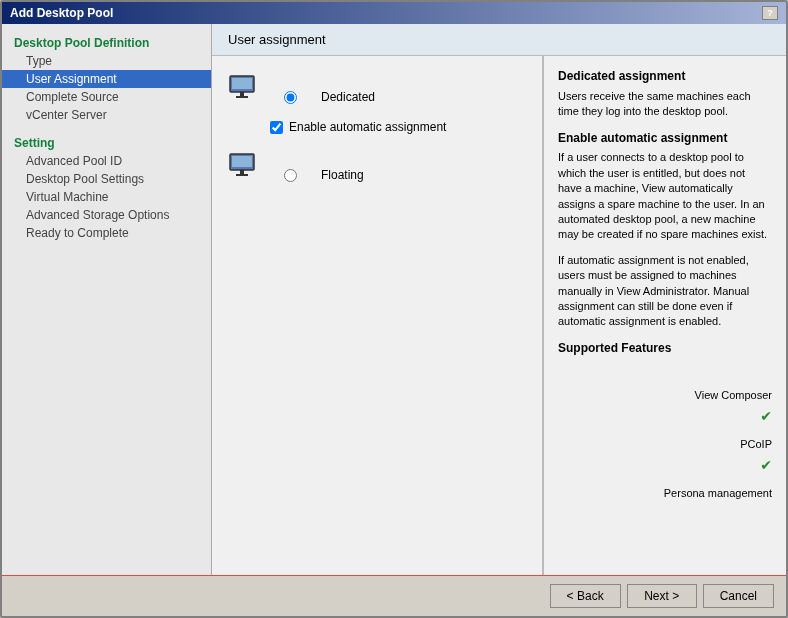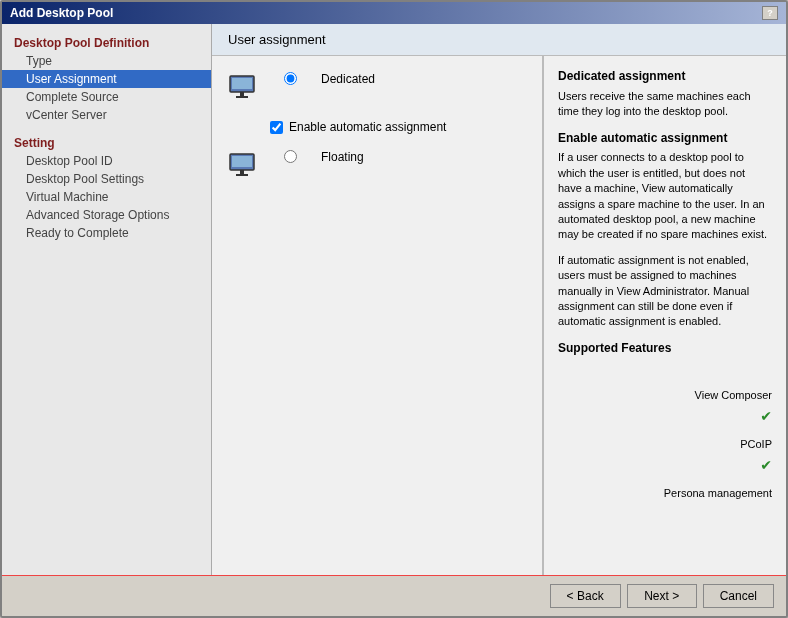--- a/index.html
+++ b/index.html
@@ -56,21 +56,21 @@
     }
     .sidebar {
       width: 210px;
       background: #e8e8e8;
       border-right: 1px solid #aaa;
       padding: 8px 0;
       overflow-y: auto;
     }
     .sidebar-section-title {
       font-weight: bold;
-      color: #7f1d1d;
+      color: #15803d;
       padding: 4px 12px 2px 12px;
       font-size: 12px;
     }
     .sidebar-item {
       padding: 2px 12px 2px 24px;
       color: #444;
       cursor: pointer;
       font-size: 12px;
     }
     .sidebar-item.selected {
@@ -100,21 +100,21 @@
     }
     .form-area {
       width: 330px;
       padding: 16px;
       display: flex;
       flex-direction: column;
       gap: 16px;
     }
     .option-row {
       display: flex;
-      align-items: flex-start;
+      align-items: flex-end;
       gap: 24px;
     }
     .machine-icon {
       width: 32px;
       height: 32px;
       display: flex;
       align-items: center;
       justify-content: center;
     }
     .radio-label {
@@ -215,21 +215,21 @@
   <div class="dialog-body">
     <div class="sidebar">
 
       <div class="sidebar-section-title">Desktop Pool Definition</div>
       <div class="sidebar-item">Type</div>
       <div class="sidebar-item selected">User Assignment</div>
       <div class="sidebar-item">Complete Source</div>
       <div class="sidebar-item">vCenter Server</div>
 
       <div class="sidebar-section-title" style="margin-top:8px;">Setting</div>
-      <div class="sidebar-item">Desktop Pool ID</div>
+      <div class="sidebar-item">Advanced Pool ID</div>
       <div class="sidebar-item">Desktop Pool Settings</div>
       <div class="sidebar-item">Virtual Machine</div>
       <div class="sidebar-item">Advanced Storage Options</div>
       <div class="sidebar-item">Ready to Complete</div>
     </div>
 
     <div class="main-content">
       <div class="main-header">User assignment</div>
       <div class="main-body">
         <div class="form-area">

